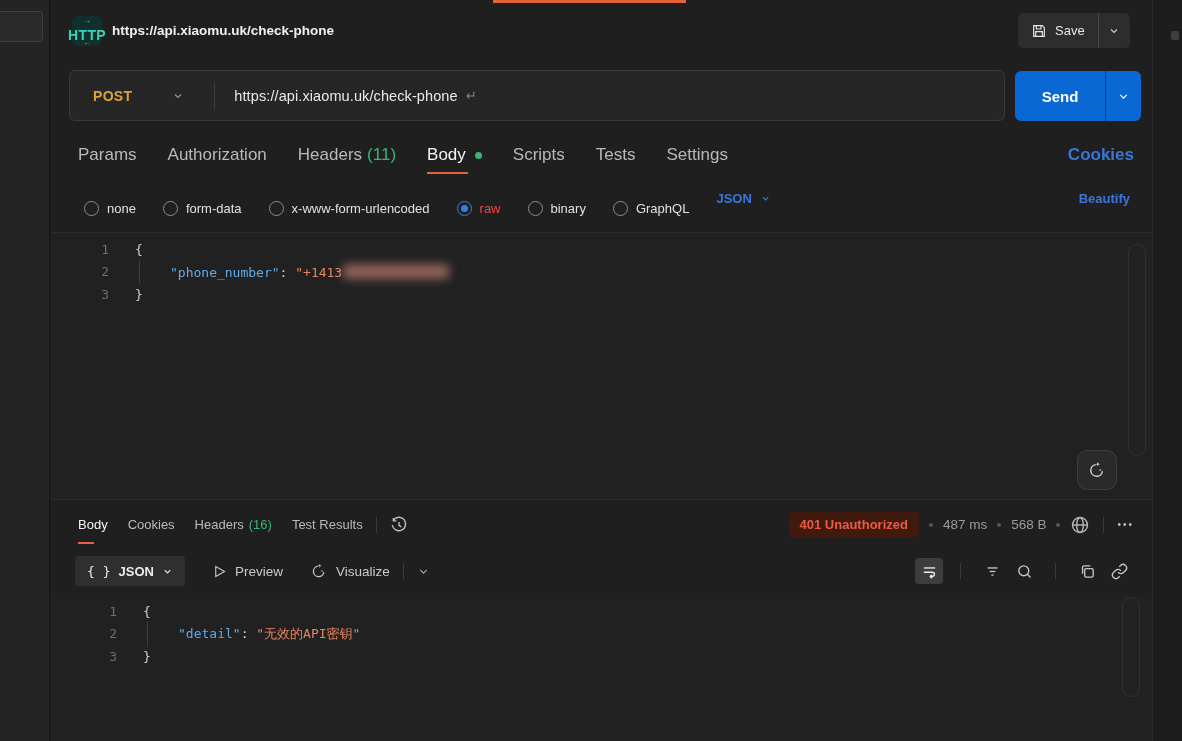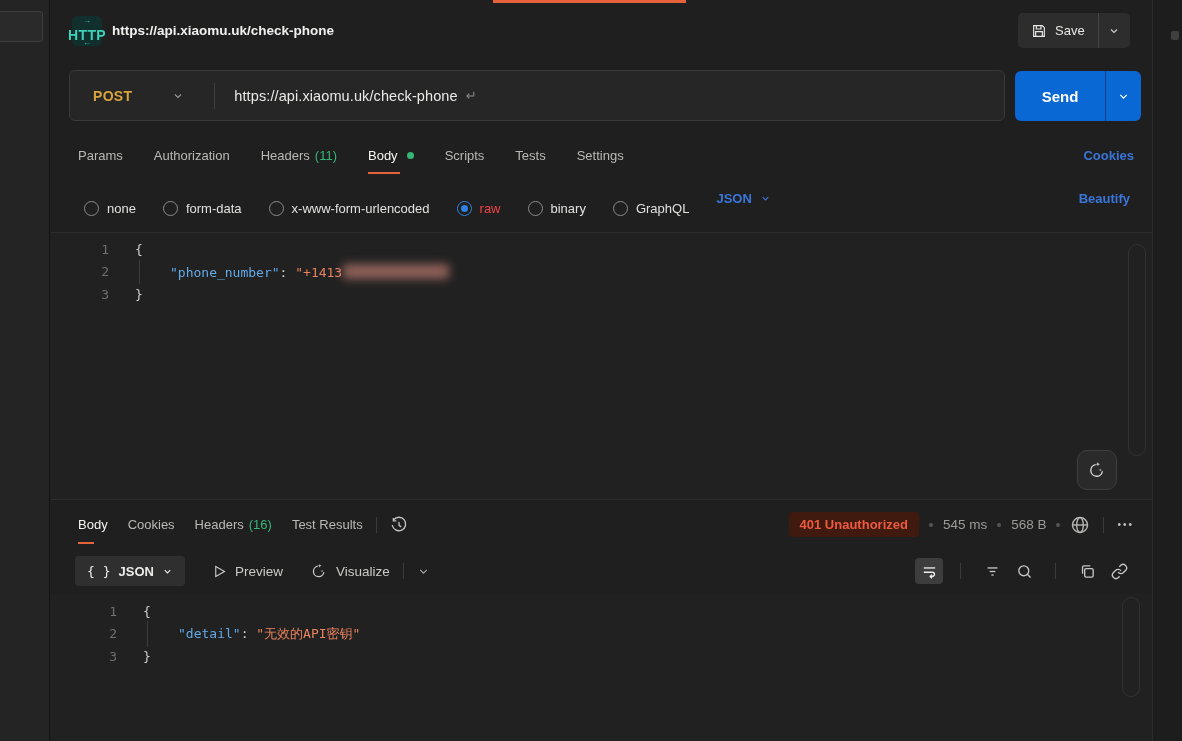--- a/index.html
+++ b/index.html
@@ -41,21 +41,21 @@
   .method { margin-left:23px; color:#d9a33c; font-weight:bold; font-size:14px; letter-spacing:.3px; cursor:pointer; }
   .method-caret { margin-left:40px; color:#9a9a9a; cursor:pointer; }
   .url-vdiv { width:1px; height:26px; background:#3d3d3d; margin-left:30px; }
   .url-text { margin-left:19px; color:#e9e9e7; font-size:14.5px; letter-spacing:.1px; }
   .enter-hint { margin-left:8px; color:#878787; font-size:13px; }
   .send-split { position:absolute; left:964px; top:71px; width:126px; height:50px; display:flex; border-radius:6px; overflow:hidden; background:#0968d3; }
   .send-main { flex:1; color:#fff; font-weight:bold; font-size:15px; display:flex; align-items:center; justify-content:center; border-right:1px solid rgba(0,0,0,.35); cursor:pointer; }
   .send-caret { width:35px; color:#fff; display:flex; align-items:center; justify-content:center; cursor:pointer; }
 
   
-  .tabs { position:absolute; left:0; top:133px; width:1101px; height:44px; display:flex; align-items:center; padding:0 18px 0 27px; gap:31px; font-size:13px; color:#b9b9b6; }
+  .tabs { position:absolute; left:0; top:133px; width:1101px; height:44px; display:flex; align-items:center; padding:0 18px 0 27px; gap:31px; font-size:17px; color:#b9b9b6; }
   .tab { position:relative; height:44px; display:flex; align-items:center; gap:5px; cursor:pointer; white-space:nowrap; }
   .tab.active { color:#f5f5f3; }
   .tab.active::after { content:""; position:absolute; left:0; right:14px; bottom:3px; height:2px; background:#e5633a; }
   .tab .count { color:#35b678; }
   .tab .dot { width:7px; height:7px; background:#35b678; border-radius:50%; margin-left:4px; }
   .cookies-link { margin-left:auto; color:#3a76d9; font-weight:bold; cursor:pointer; }
 
   
   .modes { position:absolute; left:0; top:181px; width:1101px; height:34px; display:flex; align-items:center; padding:0 22px 0 33px; gap:27px; font-size:13px; color:#e0e0de; }
   .mode { display:flex; align-items:center; gap:8px; cursor:pointer; white-space:nowrap;margin-top:20px; }
@@ -281,21 +281,21 @@
           <svg width="18" height="18" viewBox="0 0 24 24" fill="none" stroke="currentColor" stroke-width="1.8">
             <path d="M4.5 5.5 A9 9 0 1 1 3 12"></path>
               <polyline points="4.5,2.5 4.5,6.5 8.5,6.5"></polyline>
               <polyline points="12,8 12,12.5 15,14.5"></polyline>
           </svg>
         </span>
       </div>
       <div class="resp-meta">
         <span class="status-badge">401 Unauthorized</span>
         <span class="sep-dot"></span>
-        <span class="meta-text">545 ms</span>
+        <span class="meta-text">487 ms</span>
         <span class="sep-dot"></span>
         <span class="meta-text">568 B</span>
         <span class="sep-dot"></span>
         <span class="globe">
           <svg width="20" height="20" viewBox="0 0 24 24" fill="none" stroke="currentColor" stroke-width="1.7">
             <circle cx="12" cy="12" r="9"></circle>
               <ellipse cx="12" cy="12" rx="4" ry="9"></ellipse>
               <line x1="3" y1="12" x2="21" y2="12"></line>
           </svg>
         </span>

